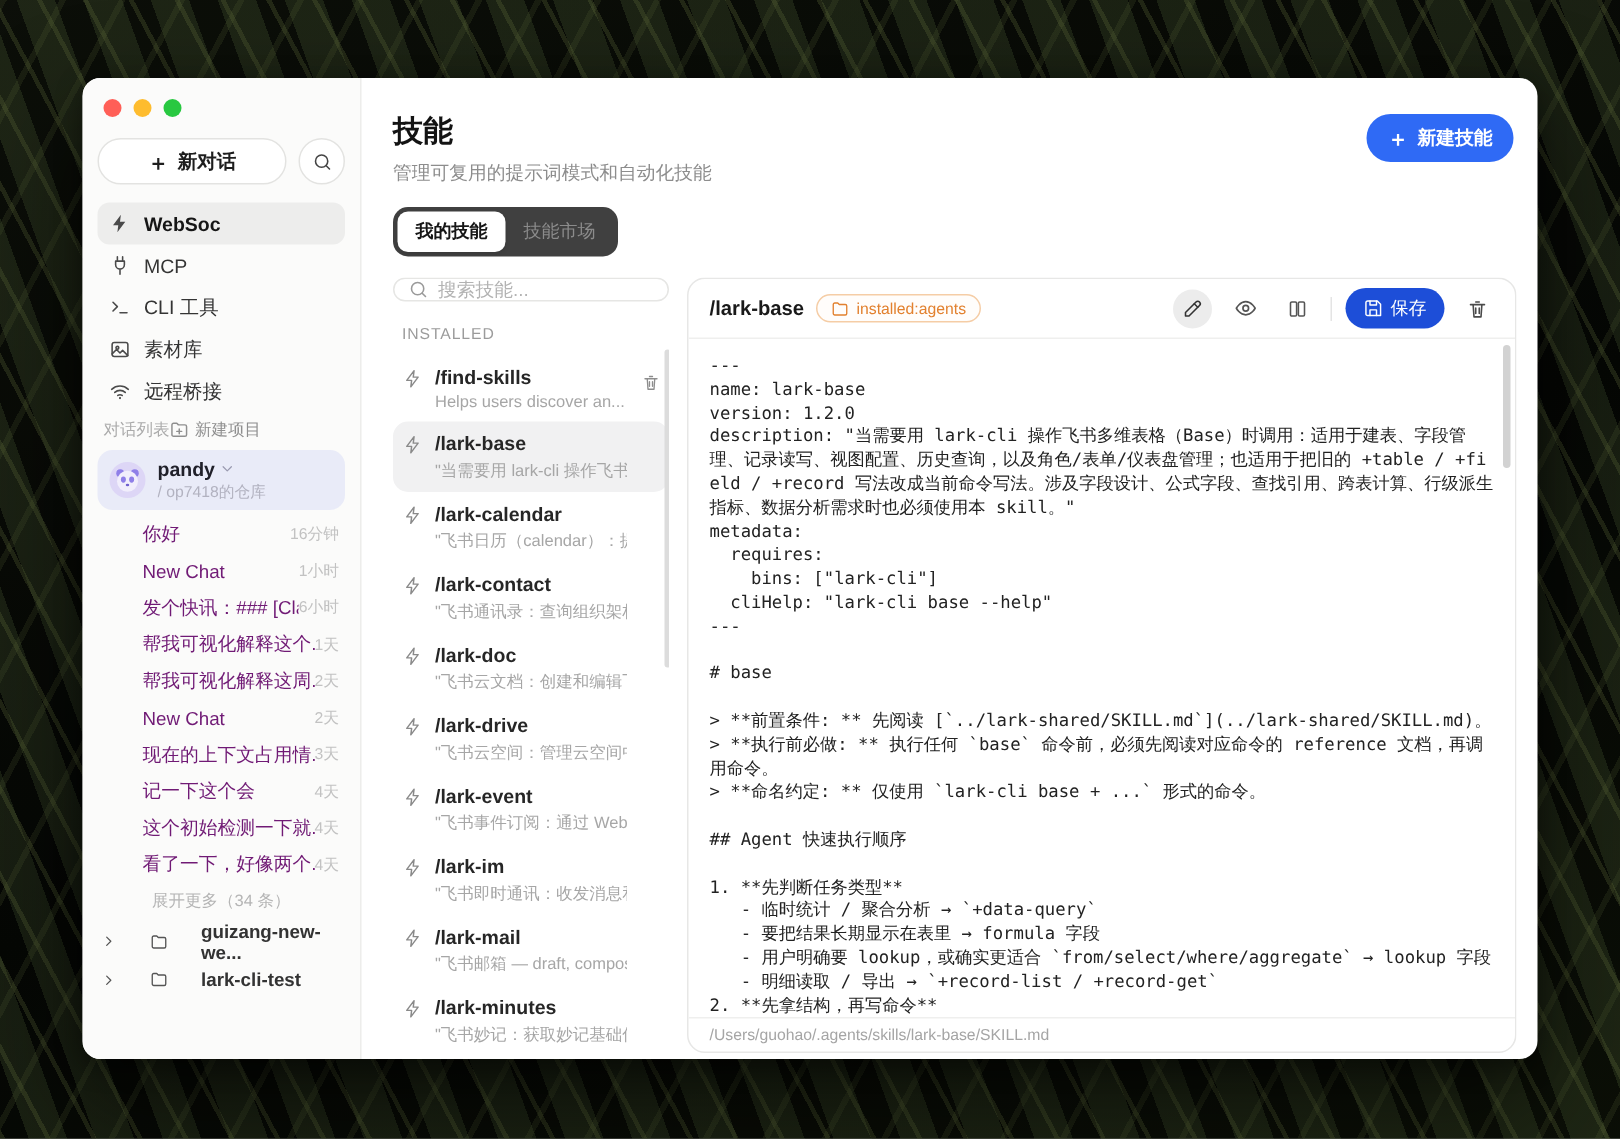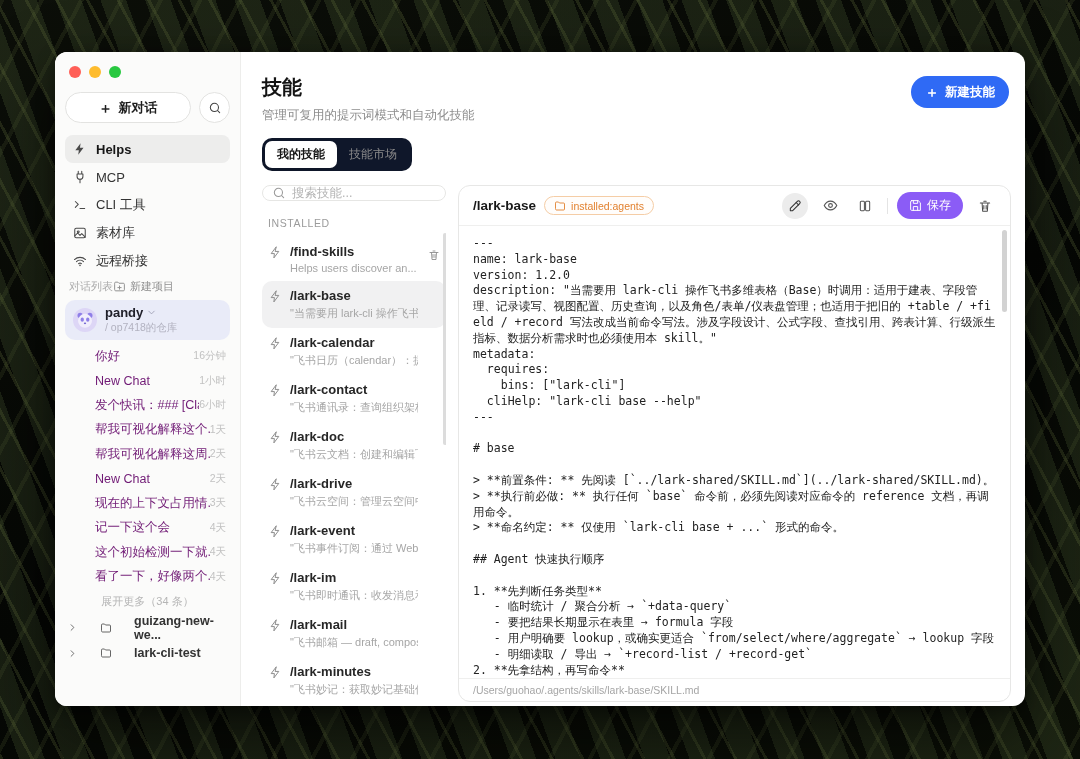--- a/index.html
+++ b/index.html
@@ -65,21 +65,21 @@
   .settings { margin-top:auto; padding:8px 6px 12px 6px; display:flex; align-items:center; gap:8px; font-size:12.5px; color:#3a3a3a; cursor:pointer; }
   
   .main { flex:1; display:flex; flex-direction:column; padding:22px 14px 0 21px; overflow:hidden; position:relative; }
   h1 { font-size:20px; color:#131313; }
   .subtitle { font-size:12.5px; color:#8d8d8d; margin-top:6px; }
   .primary {
     position:absolute; right:16px; top:24px; height:32px; border:0; border-radius:16px;
     background:#2f6af5; color:#fff; font-size:12.5px; font-weight:bold; padding:0 14px;
     display:flex; align-items:center; gap:6px; cursor:pointer;
   }
-  .tabs { margin-top:14px; display:inline-flex; background:#0f172a; border-radius:10px; padding:3px; align-self:flex-start; }
+  .tabs { margin-top:14px; display:inline-flex; background:#404040; border-radius:10px; padding:3px; align-self:flex-start; }
   .tab { border:0; background:none; font-size:12px; color:#8b8b8b; padding:5px 12px; border-radius:7px; cursor:pointer; }
   .tab.active { background:#fff; color:#161616; font-weight:bold; box-shadow:0 1px 3px rgba(0,0,0,.10); }
   .content { display:flex; gap:12px; margin-top:14px; flex:1; overflow:hidden; }
   
   .listpanel { width:184px; flex:0 0 184px; display:flex; flex-direction:column; overflow:hidden; position:relative; }
   .search {
     height:32px; border:1px solid #e6e6e4; border-radius:10px; display:flex; align-items:center; gap:6px; padding:0 9px; background:#fff;
   }
   .search .ic { color:#9a9a9a; }
   .search input { border:0; outline:none; width:100%; font-size:12.5px; color:#333; background:transparent; font-family:inherit; }
@@ -100,21 +100,21 @@
   .badge {
     display:flex; align-items:center; gap:5px; border:1px solid #f5cda6; border-radius:999px;
     padding:2.5px 9px; font-size:10.5px; color:#e2812f; background:#fffdfb;
   }
   .badge .ic { color:#e2812f; }
   .dtools { display:flex; align-items:center; gap:9px; }
   .tool { border:0; background:none; color:#555; width:26px; height:26px; border-radius:50%; display:flex; align-items:center; justify-content:center; cursor:pointer; }
   .tool.activecirc { background:#ececec; color:#333; }
   .vdiv { width:1px; height:16px; background:#e4e4e4; }
   .savebtn {
-    border:0; height:27px; border-radius:14px; background:#8b5cf6; color:#fff; font-size:12px;
+    border:0; height:27px; border-radius:14px; background:#1d4ed8; color:#fff; font-size:12px;
     padding:0 12px; display:flex; align-items:center; gap:5px; cursor:pointer;
   }
   .codewrap { flex:1; position:relative; overflow:hidden; }
   #code {
     font-family:"DejaVu Sans Mono","Liberation Mono",monospace;
     font-size:11.5px; line-height:15.8px; color:#222; padding:10px 14px;
     white-space:pre-wrap; word-break:break-all;
   }
   .escroll { position:absolute; right:3px; top:4px; width:5px; height:82px; background:#d2d2d2; border-radius:3px; }
   .dfoot { flex:0 0 23px; border-top:1px solid #efefee; font-size:10.5px; color:#a5a5a5; display:flex; align-items:center; padding:0 14px; }
@@ -146,21 +146,21 @@
           </span>
       </button>
     </div>
     <nav id="nav">
         <div class="navitem active">
           <span class="ic">
             <svg width="14" height="14" viewBox="0 0 24 24" fill="currentColor">
               <path d="M13 2 4 14h6l-1 8 9-12h-6z"></path>
             </svg>
           </span>
-          <span>Helps</span>
+          <span>WebSoc</span>
         </div>
         <div class="navitem">
           <span class="ic">
             <svg width="14" height="14" viewBox="0 0 24 24" fill="none" stroke="currentColor" stroke-width="1.8" stroke-linecap="round" stroke-linejoin="round">
               <path d="M9 2v5M15 2v5M7 7h10v4a5 5 0 0 1-10 0zM12 16v6"></path>
             </svg>
           </span>
           <span>MCP</span>
         </div>
         <div class="navitem">

